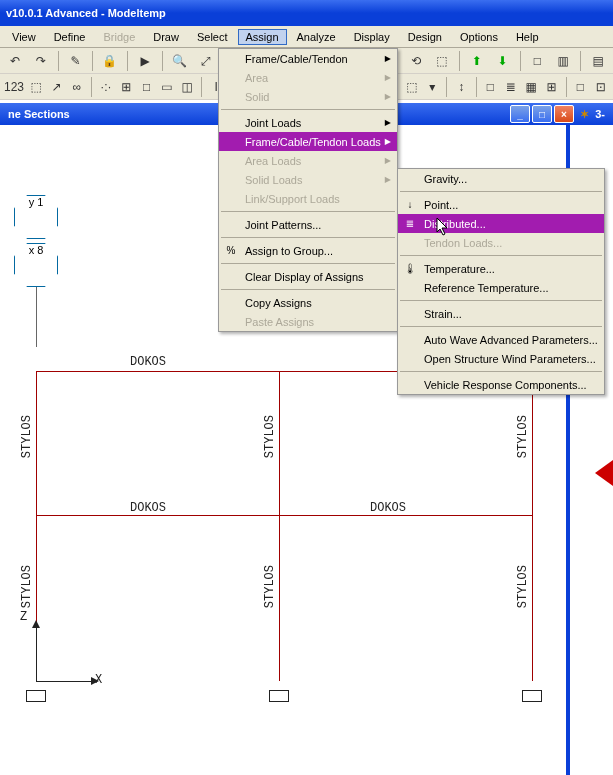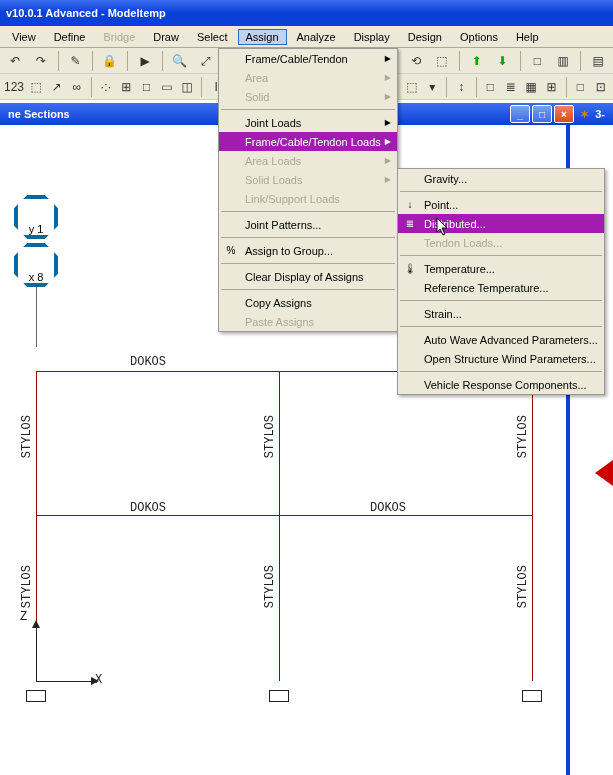--- a/index.html
+++ b/index.html
@@ -29,21 +29,21 @@
   .dropdown .dd-item.disabled { color: #aca899; text-align: right; }
   .dropdown .dd-item.highlight { background: #a21caf; color: #fff; }
   .dropdown .dd-item.has-sub::after { content: "▶"; font-size: 8px; position: absolute; right: 6px; }
   .dropdown .dd-sep { height: 1px; background: #aca899; margin: 3px 2px; }
   .dropdown .dd-icon { position: absolute; left: 4px; width: 16px; text-align: center; font-size: 10px; }
 
   .assign-menu { top: 48px; left: 218px; width: 180px; }
   .submenu { top: 168px; left: 397px; width: 208px; }
 
   
-  .octagon { position: absolute; width: 44px; height: 44px; background: #fff; border: 4px solid #0369a1; clip-path: polygon(30% 0,70% 0,100% 30%,100% 70%,70% 100%,30% 100%,0 70%,0 30%); display:flex; align-items:flex-end; justify-content:center; font-size: 20px; font-family: 'Courier New', monospace; }
+  .octagon { position: absolute; width: 44px; height: 44px; background: #fff; border: 1px solid #0369a1; clip-path: polygon(30% 0,70% 0,100% 30%,100% 70%,70% 100%,30% 100%,0 70%,0 30%); display:flex; align-items:flex-start; justify-content:center; font-size: 20px; font-family: 'Courier New', monospace; }
   .oct-stem { position: absolute; width: 1px; background: #666; }
 
   .frame-line { position:absolute; background:#a00000; }
   .frame-label { position:absolute; font-family:'Courier New',monospace; font-size:12px; color:#222; }
   .frame-label.vert { writing-mode: vertical-rl; transform: rotate(180deg); }
   .support-box { position:absolute; width:20px; height:12px; border:1px solid #222; background:#fff; }
   .axis-line { position:absolute; background:#222; }
   .arrow-head { position:absolute; width:0; height:0; }
 
   .cursor-arrow { position:absolute; width:14px; height:18px; pointer-events:none; z-index:200;}

